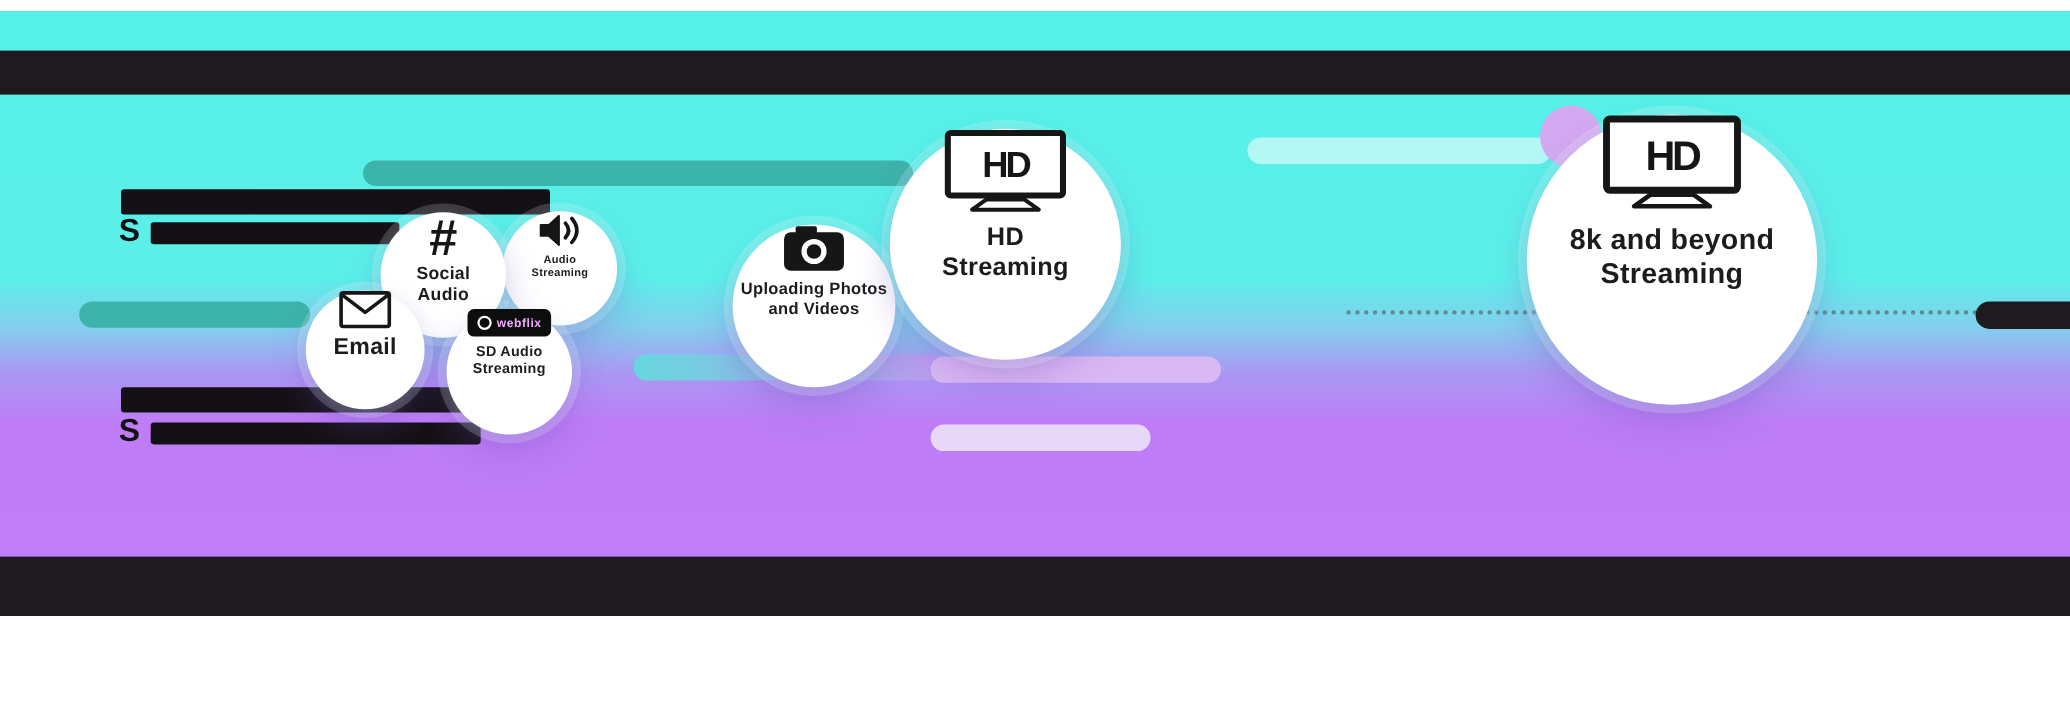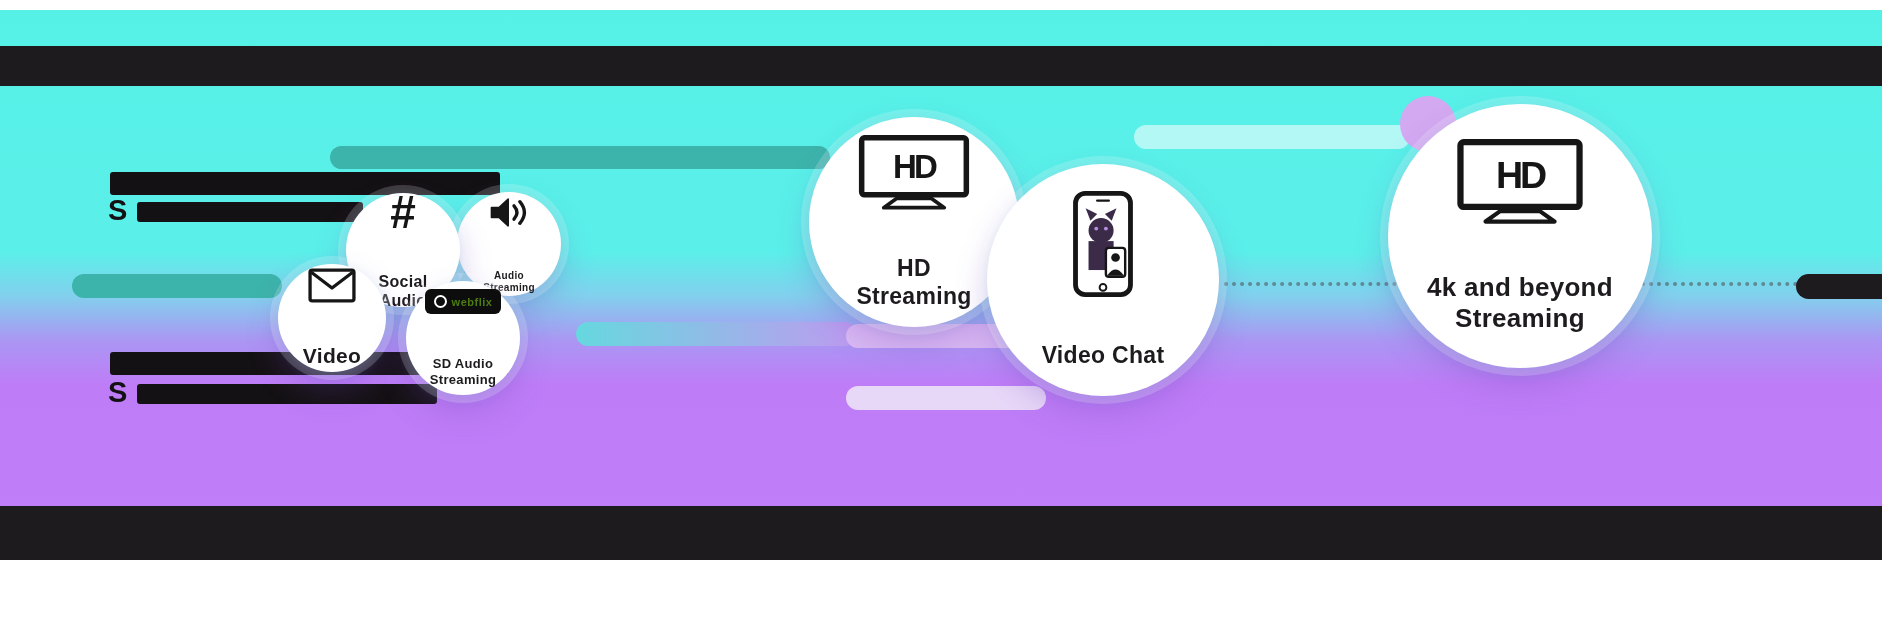--- a/index.html
+++ b/index.html
@@ -35,22 +35,22 @@
   .r1a{left:110px;top:172px;width:390px;height:23px;}
   .r1b{left:137px;top:202px;width:226px;height:20px;}
   .r2a{left:110px;top:352px;width:398px;height:23px;}
   .r2b{left:137px;top:384px;width:300px;height:20px;}
   .s-prefix{position:absolute;font-weight:bold;font-size:29px;color:#141114;z-index:2;line-height:1;}
   .s1{left:108px;top:196px;}
   .s2{left:108px;top:378px;}
 
   
   .bubble{position:absolute;border-radius:50%;background:#ffffff;
-    display:flex;flex-direction:column;align-items:center;justify-content:center;text-align:center;z-index:5;
-    box-shadow:0 0 0 8px rgba(255,255,255,0.18),0 16px 32px rgba(120,70,190,0.30),0 4px 12px rgba(60,185,205,0.18);gap:36px;}
+    display:flex;flex-direction:column;align-items:center;text-align:center;z-index:5;
+    box-shadow:0 0 0 8px rgba(255,255,255,0.18),0 16px 32px rgba(120,70,190,0.30),0 4px 12px rgba(60,185,205,0.18);}
   .blabel{white-space:pre-line;font-weight:bold;color:#1D1B1D;line-height:1.18;letter-spacing:0.3px;margin-top:7px;}
 
   .b-email{left:278px;top:264px;width:108px;height:108px;z-index:8;}
   .b-email .blabel{font-size:21px;margin-top:5px;}
   .b-social{left:346px;top:193px;width:114px;height:114px;z-index:7;}
   .b-social .blabel{font-size:16px;margin-top:2px;}
   .b-audio{left:457px;top:192px;width:104px;height:104px;z-index:6;}
   .b-audio .blabel{font-size:10px;margin-top:4px;}
   .b-sd{left:406px;top:281px;width:114px;height:114px;z-index:9;}
   .b-sd .blabel{font-size:13px;margin-top:6px;}
@@ -58,21 +58,21 @@
   .b-upload .blabel{font-size:15px;margin-top:6px;}
   .b-hd{left:809px;top:117px;width:210px;height:210px;z-index:5;}
   .b-hd .blabel{font-size:23px;margin-top:2px;}
   .b-vc{left:987px;top:164px;width:232px;height:232px;z-index:6;}
   .b-vc .blabel{font-size:23px;margin-top:8px;}
   .b-4k{left:1388px;top:104px;width:264px;height:264px;z-index:5;}
   .b-4k .blabel{font-size:26px;margin-top:4px;}
 
   .hash{font-size:46px;font-weight:bold;color:#161616;line-height:1;}
 
-  .wbadge{display:flex;align-items:center;gap:5px;background:#0D0D0D;color:#4d7c0f;border-radius:6px;padding:6px 9px;}
+  .wbadge{display:flex;align-items:center;gap:5px;background:#0D0D0D;color:#f0abfc;border-radius:6px;padding:6px 9px;}
   .wdot{width:9px;height:9px;border:2px solid #fff;border-radius:50%;display:inline-block;}
   .wtext{font-size:11px;font-weight:bold;letter-spacing:0.5px;}
 
   .tvtext{font-family:"Liberation Sans",sans-serif;font-weight:bold;letter-spacing:-3px;}
 </style>
 </head>
 <body>
 
 <div class="canvas">
 
@@ -97,21 +97,21 @@
   <div class="redact r1b"></div>
   <div class="redact r2a"></div>
   <span class="s-prefix s2">S</span>
   <div class="redact r2b"></div>
 
   <div class="bubble b-email">
     <svg viewBox="0 0 58 42" width="48" height="35">
       <rect x="2.5" y="2.5" width="53" height="37" rx="2.5" fill="#fff" stroke="#161616" stroke-width="4"></rect>
       <path d="M4 5 L29 24 L54 5" fill="none" stroke="#161616" stroke-width="4" stroke-linejoin="round"></path>
     </svg>
-    <div class="blabel">Video</div>
+    <div class="blabel">Email</div>
   </div>
 
   <div class="bubble b-social">
     <span class="hash">#</span>
     <div class="blabel">Social
 Audio</div>
   </div>
 
   <div class="bubble b-audio">
     <svg viewBox="0 0 50 42" width="42" height="35">
@@ -125,52 +125,45 @@
 
   <div class="bubble b-sd">
     <div class="wbadge">
       <span class="wdot"></span>
       <span class="wtext">webflix</span>
     </div>
     <div class="blabel">SD Audio
 Streaming</div>
   </div>
 
+  <div class="bubble b-upload">
+    <svg viewBox="0 0 66 50" width="58" height="44">
+      <rect x="14" y="2" width="22" height="10" rx="2" fill="#161616"></rect>
+      <rect x="2" y="8" width="62" height="40" rx="7" fill="#161616"></rect>
+      <circle cx="33" cy="28" r="13" fill="#fff"></circle>
+      <circle cx="33" cy="28" r="7.5" fill="#161616"></circle>
+    </svg>
+    <div class="blabel">Uploading Photos
+and Videos</div>
+  </div>
 
   <div class="bubble b-hd">
     <svg viewBox="0 0 122 90" width="112" height="83">
       <rect x="4" y="4" width="114" height="62" rx="3" fill="#fff" stroke="#161616" stroke-width="6"></rect>
       <text class="tvtext" x="61" y="48" text-anchor="middle" font-size="36" fill="#161616">HD</text>
       <path d="M42 70 L80 70 L94 80 L28 80 Z" fill="none" stroke="#161616" stroke-width="4" stroke-linejoin="round"></path>
     </svg>
     <div class="blabel">HD
 Streaming</div>
   </div>
 
-  <div class="bubble b-vc">
-    <svg viewBox="0 0 64 112" width="62" height="108">
-      <rect x="3.5" y="3.5" width="57" height="105" rx="10" fill="#fff" stroke="#161616" stroke-width="5"></rect>
-      <line x1="26" y1="11" x2="38" y2="11" stroke="#161616" stroke-width="2.5" stroke-linecap="round"></line>
-      <path d="M19 32 L14 19 L26 25 Z" fill="#3B2B49"></path>
-      <path d="M41 32 L46 19 L34 25 Z" fill="#3B2B49"></path>
-      <circle cx="30" cy="42" r="13" fill="#3B2B49"></circle>
-      <circle cx="25" cy="40" r="2" fill="#B58FE0"></circle>
-      <circle cx="35" cy="40" r="2" fill="#B58FE0"></circle>
-      <rect x="17" y="53" width="26" height="30" fill="#3B2B49"></rect>
-      <rect x="35" y="60" width="20" height="30" rx="3" fill="#fff" stroke="#161616" stroke-width="2.5"></rect>
-      <circle cx="45" cy="70" r="4.5" fill="#161616"></circle>
-      <path d="M37 88 Q45 77 53 88 L53 89 L37 89 Z" fill="#161616"></path>
-      <circle cx="32" cy="101" r="3.5" fill="none" stroke="#161616" stroke-width="2"></circle>
-    </svg>
-    <div class="blabel">Video Chat</div>
-  </div>
 
   <div class="bubble b-4k">
     <svg viewBox="0 0 122 90" width="128" height="94">
       <rect x="4" y="4" width="114" height="62" rx="3" fill="#fff" stroke="#161616" stroke-width="6"></rect>
       <text class="tvtext" x="61" y="48" text-anchor="middle" font-size="36" fill="#161616">HD</text>
       <path d="M42 70 L80 70 L94 80 L28 80 Z" fill="none" stroke="#161616" stroke-width="4" stroke-linejoin="round"></path>
     </svg>
-    <div class="blabel">4k and beyond
+    <div class="blabel">8k and beyond
 Streaming</div>
   </div>
 
 </div>
 
 </body></html>

